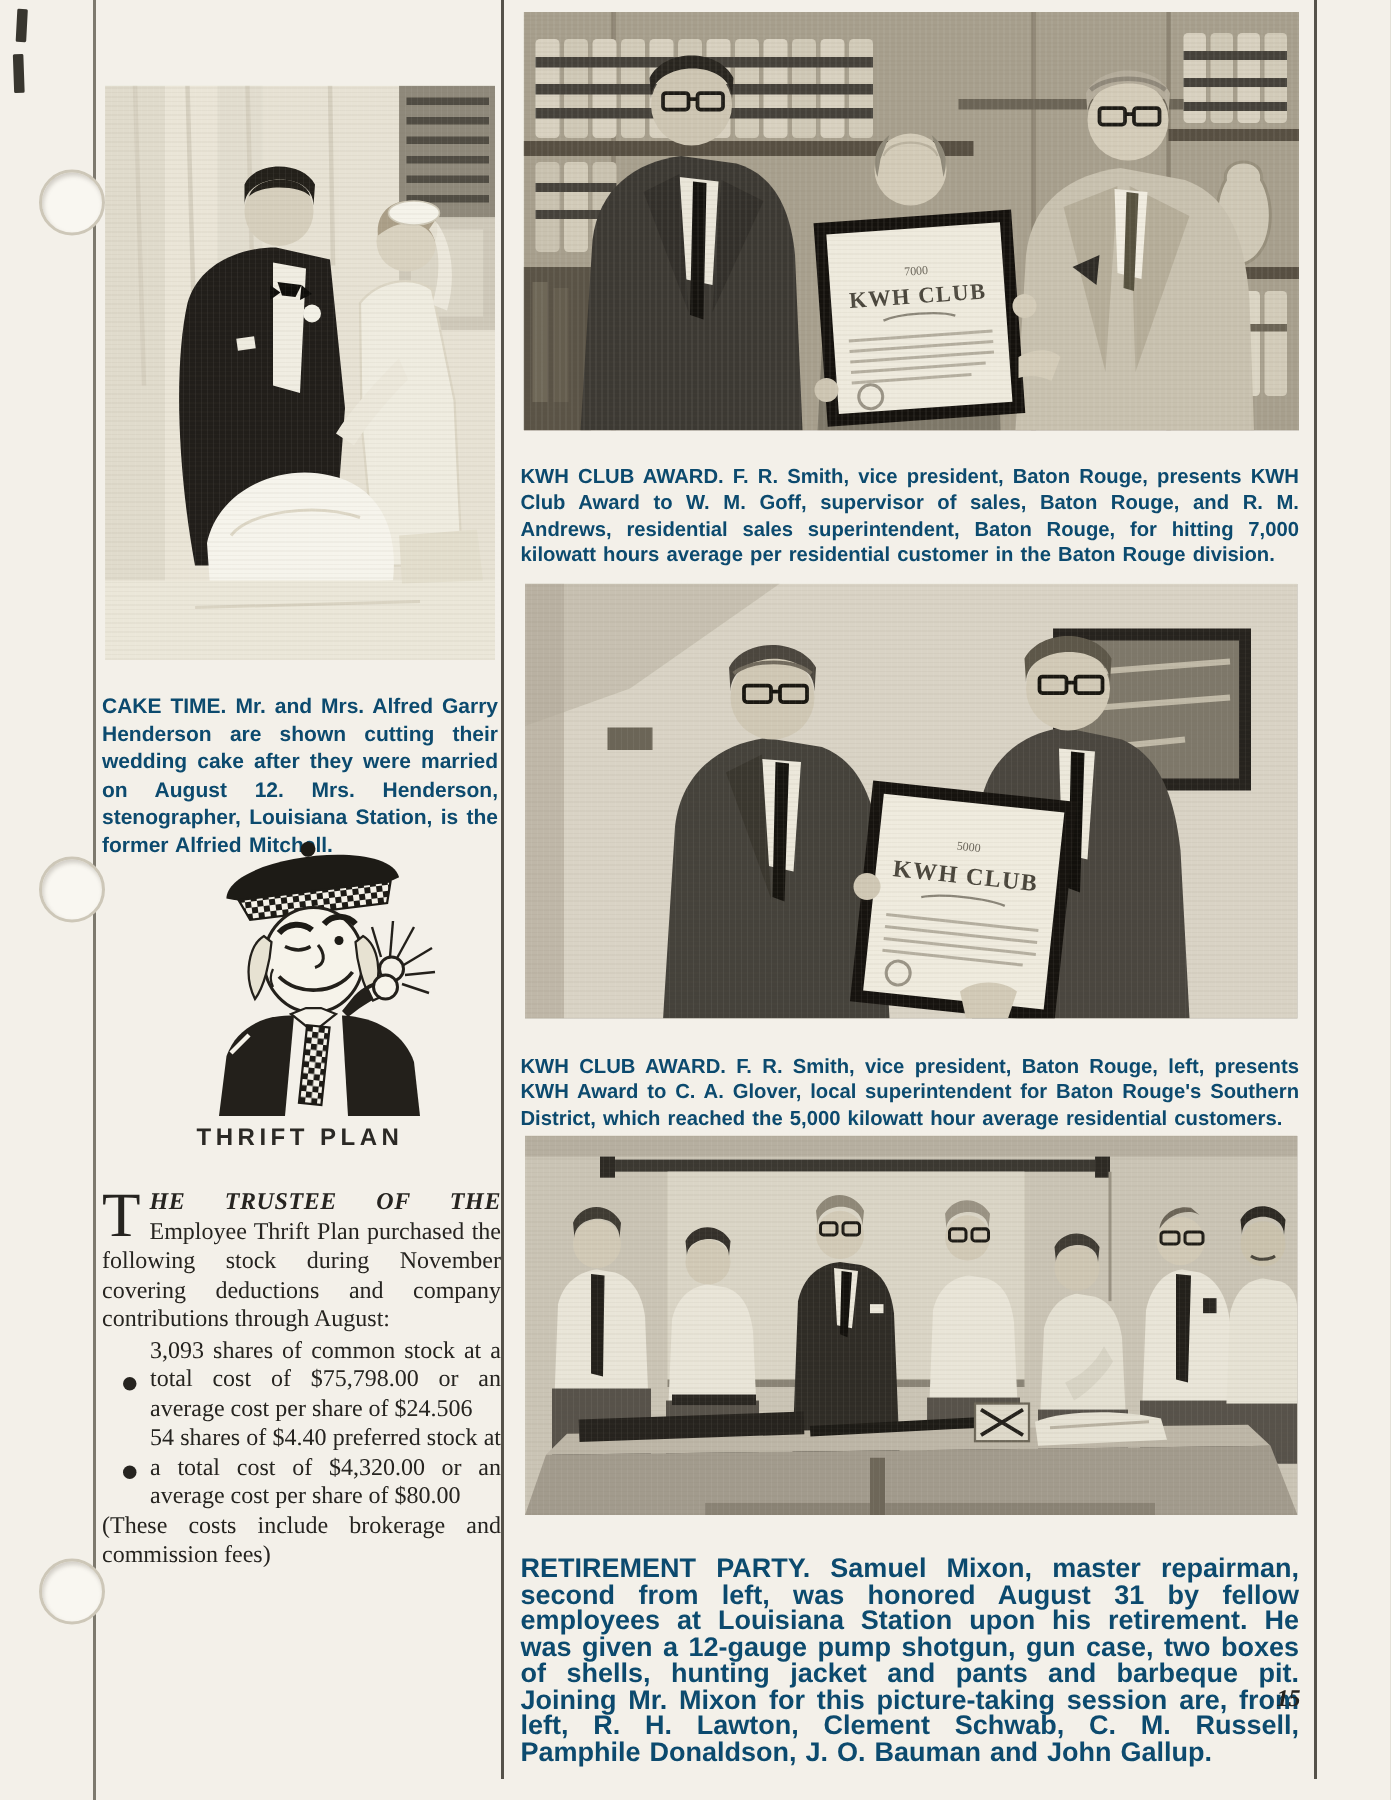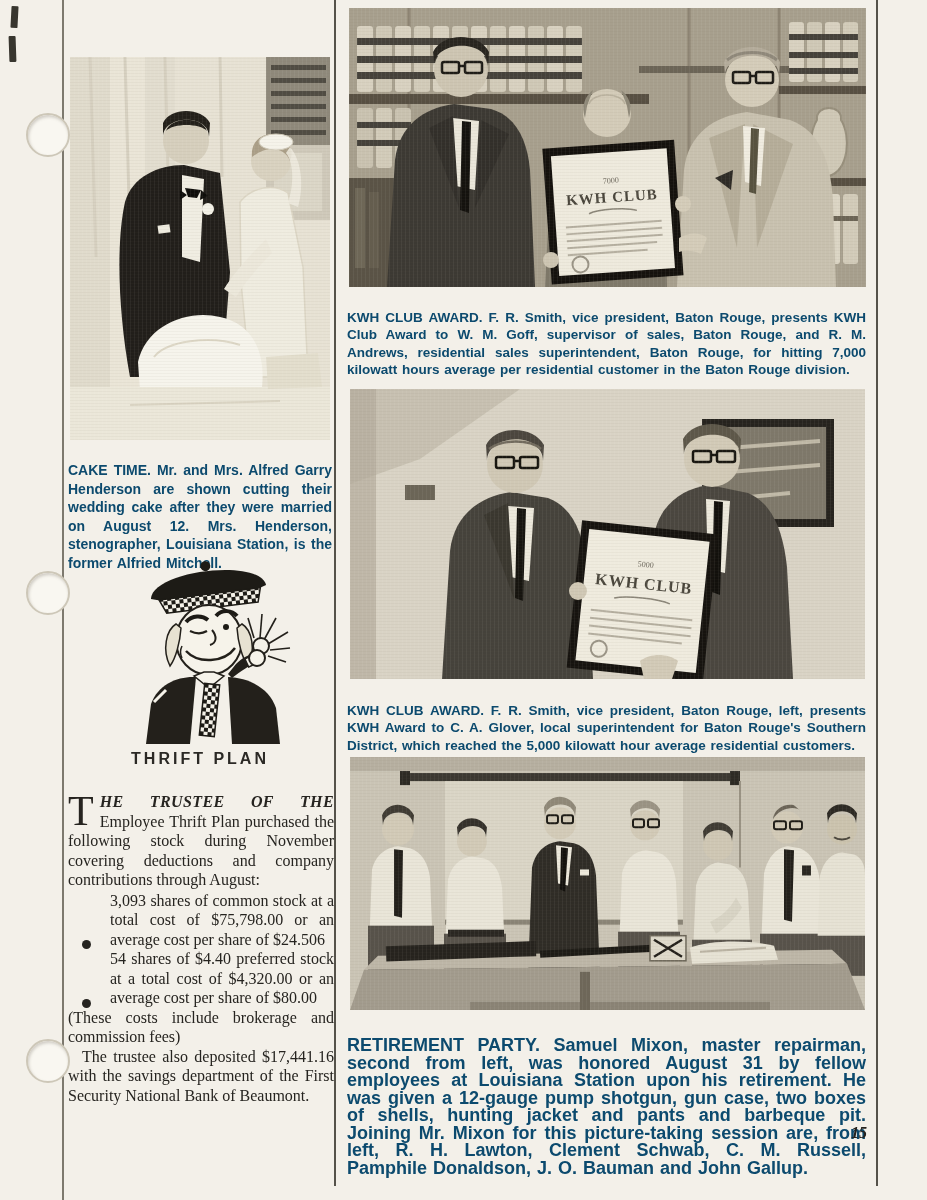--- a/index.html
+++ b/index.html
@@ -61,21 +61,21 @@
     font-family:"Liberation Serif",serif;font-size:16px;line-height:19.5px;
     color:#262420;text-align:justify;
   }
   .article p{margin:0;}
   .dropcap{
     float:left;font-size:42px;line-height:34px;padding:2px 6px 0 0;
     font-family:"Liberation Serif",serif;color:#262420;
   }
   .lead b{letter-spacing:.4px;font-style:italic;}
   .bullets{margin:1px 0 0 14px;}
-  .bullet-row{display:flex;align-items:flex-end;gap:10px;}
+  .bullet-row{display:flex;align-items:center;}
   .dot{flex:none;width:9px;height:9px;border-radius:50%;background:#262420;margin:6px 9px 0 0;}
   .bullet-text{flex:1;text-align:justify;}
   .note{margin-top:0;}
   .closing{text-indent:14px;}
 
   .page-number{
     position:absolute;left:843px;top:1124px;width:24px;text-align:right;
     font-family:"Liberation Serif",serif;font-style:italic;font-weight:bold;
     font-size:16px;color:#24221e;
   }
@@ -204,21 +204,20 @@
       <div class="bullet-row">
         <span class="dot"></span>
         <span class="bullet-text">3,093 shares of common stock at a total cost of $75,798.00 or an average cost per share of $24.506</span>
       </div>
       <div class="bullet-row">
         <span class="dot"></span>
         <span class="bullet-text">54 shares of $4.40 preferred stock at a total cost of $4,320.00 or an average cost per share of $80.00</span>
       </div>
     </div>
     <p class="note">(These costs include brokerage and commission fees)</p>
-    <p class="closing">The trustee also deposited $17,441.16 with the savings department of the First Security National Bank of Beaumont.</p>
   </div>
 
   <figure class="photo kwh1" style="margin:0">
     <svg viewBox="0 0 517 279" preserveAspectRatio="none">
       <rect width="517" height="279" fill="#a79f8d"></rect>
       <g>
         <path d="M60,0 L60,279 M340,0 L340,279 M430,0 L430,279" stroke="#8d8473" stroke-width="3"></path>
         <g>
           <rect x="8" y="18" width="16" height="66" rx="3" fill="#d8d1c0"></rect>
             <rect x="27" y="18" width="16" height="66" rx="3" fill="#cfc8b6"></rect>

